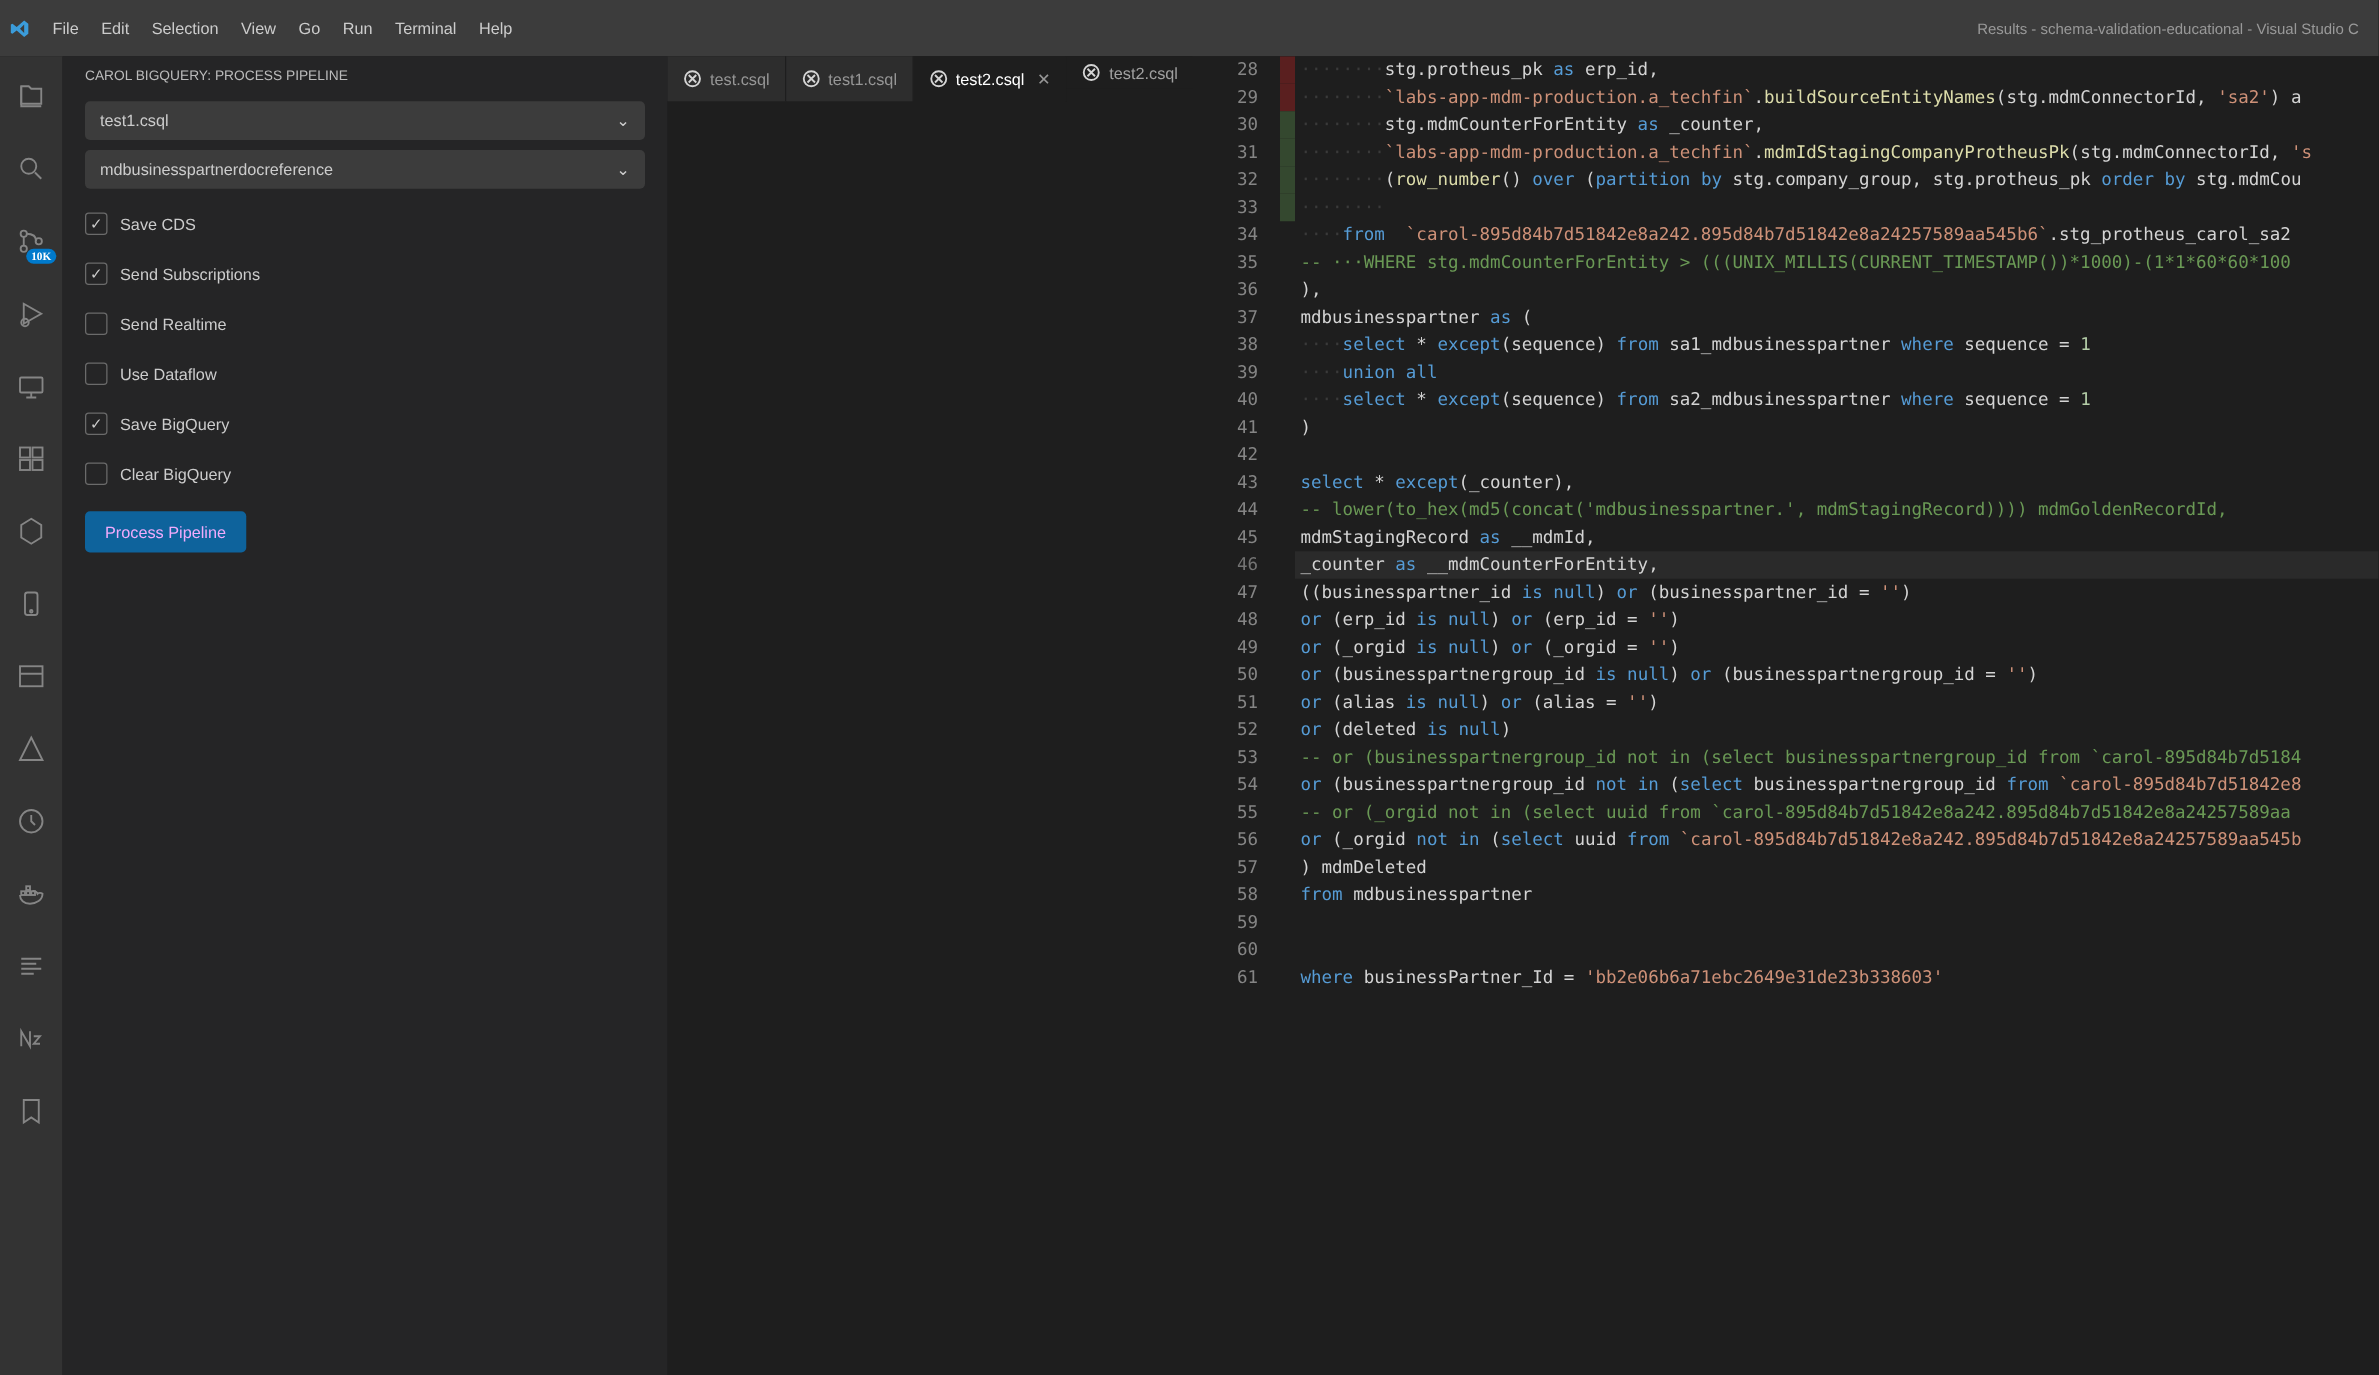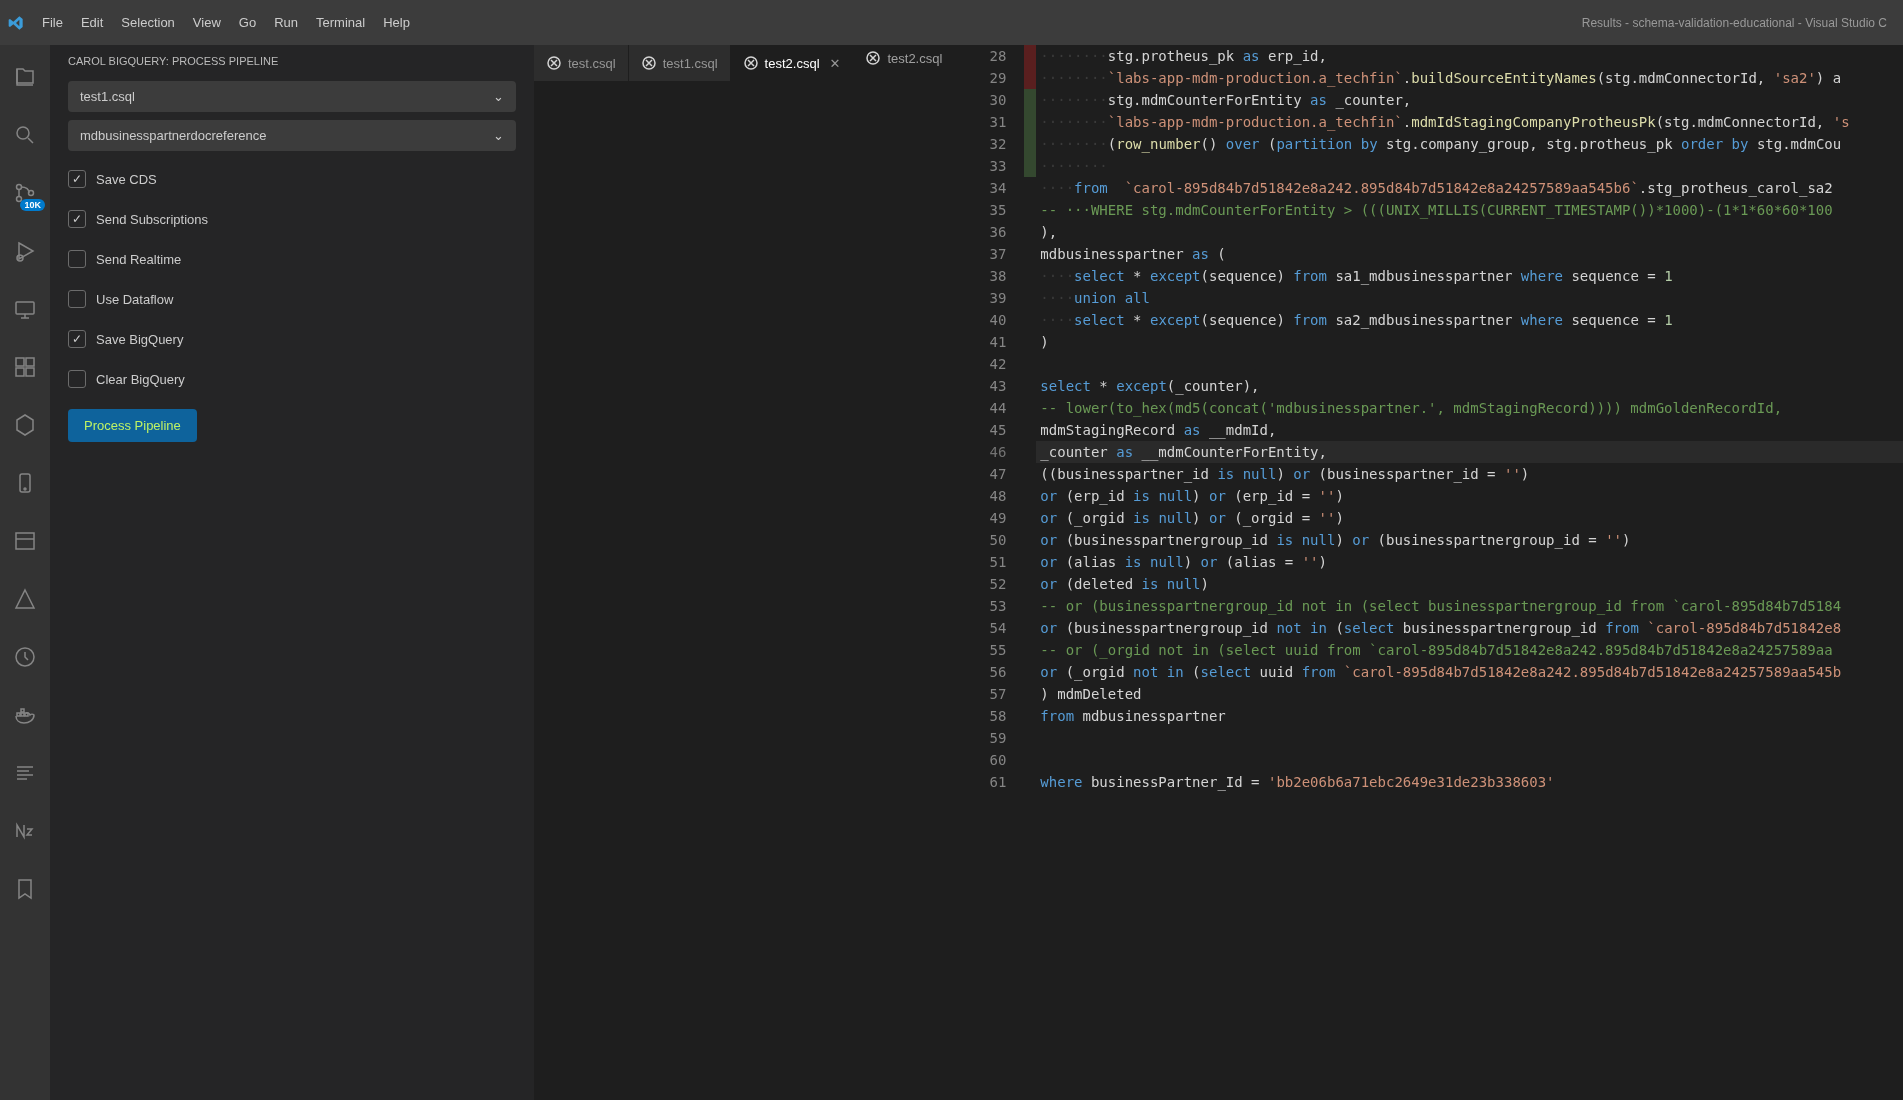--- a/index.html
+++ b/index.html
@@ -54,20 +54,21 @@
 .badge {
   position: absolute;
   bottom: 6px;
   right: 4px;
   background: #007acc;
   color: #fff;
   font-size: 9px;
   border-radius: 10px;
   padding: 1px 4px;
   font-weight: bold;
+  font-family: Liberation Serif, serif;
 }
 
 
 .sidebar {
   width: 484px;
   background: #252526;
   display: flex;
   flex-direction: column;
   padding: 10px 12px;
 }
@@ -104,21 +105,21 @@
   border-radius: 3px;
   display: flex;
   align-items: center;
   justify-content: center;
   color: #ccc;
   font-size: 12px;
 }
 .checkbox.checked::before { content: "✓"; }
 .btn-primary {
   background: #0e639c;
-  color: #bef264;
+  color: #f0abfc;
   padding: 9px 16px;
   border: none;
   border-radius: 4px;
   font-size: 13px;
   cursor: pointer;
   margin: 10px 6px 0 6px;
   width: fit-content;
 }
 
 

